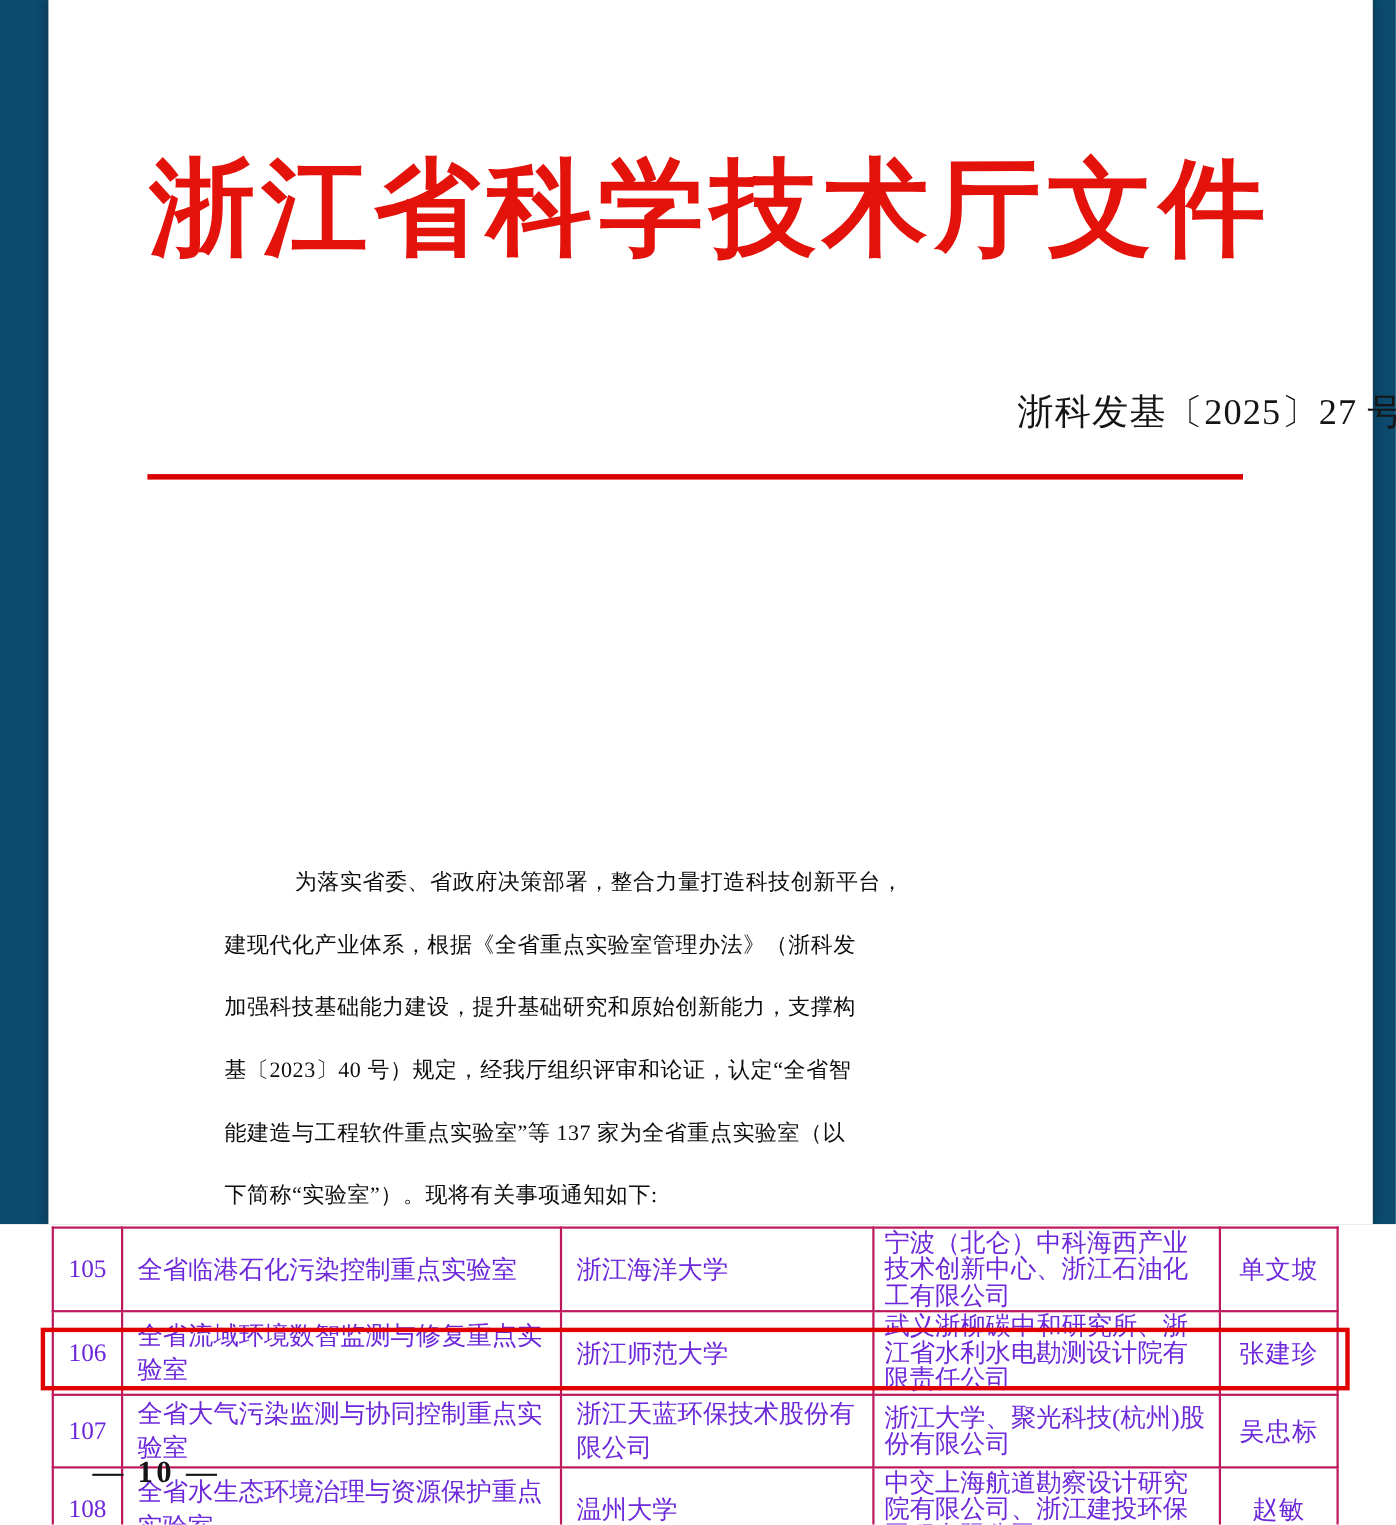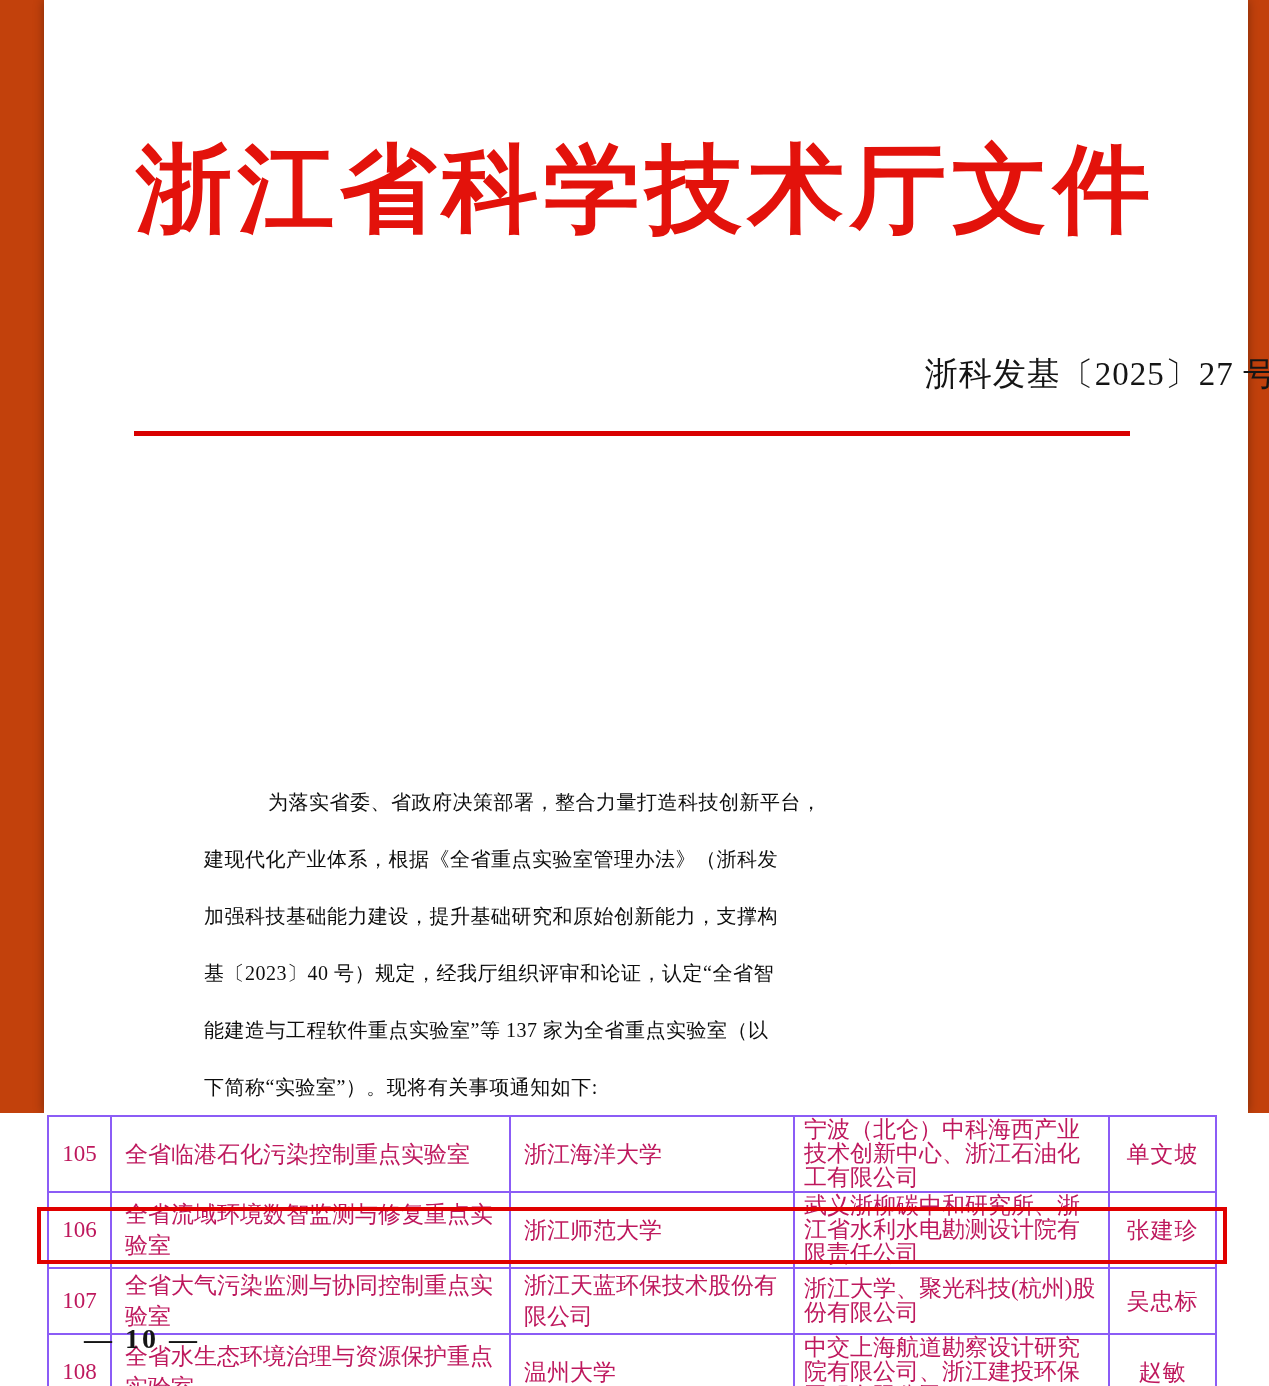--- a/index.html
+++ b/index.html
@@ -4,21 +4,21 @@
 <style>
   html,body{margin:0;padding:0;}
   body{
     width:1269px;height:1386px;position:relative;background:#ffffff;
     font-family:"Liberation Serif","DejaVu Serif",serif;color:#111;
     overflow:hidden;
   }
   
   .photo-area{
     position:absolute;left:0;top:0;width:1269px;height:1113px;
-    background:#c2410c;
+    background:#0c4a6e;
   }
   .page{
     position:absolute;left:44px;top:0;width:1204px;height:1113px;
     background:#ffffff;box-shadow:0 0 10px rgba(0,0,0,0.35);
   }
   .red-head{
     position:absolute;top:132px;left:0;width:100%;
     text-align:center;font-size:96px;font-weight:bold;
     color:#e3120b;letter-spacing:6px;line-height:1.2;white-space:nowrap;
   }
@@ -48,22 +48,22 @@
   
   .table-section{
     position:absolute;left:0;top:1113px;width:1269px;height:273px;
     background:#ffffff;
   }
   table.labs{
     position:absolute;left:47px;top:2px;width:1168px;
     border-collapse:collapse;table-layout:fixed;
   }
   table.labs td{
-    border:2px solid #8b5cf6;vertical-align:middle;
-    font-size:23px;color:#be185d;overflow:hidden;
+    border:2px solid #be185d;vertical-align:middle;
+    font-size:23px;color:#6d28d9;overflow:hidden;
   }
   td.c-no{text-align:center;}
   td.c-lab,td.c-org{padding-left:13px;padding-right:6px;}
   td.c-partner{padding:1px 9px;font-size:19px;line-height:24px;word-break:break-all;}
   td.c-person{text-align:center;letter-spacing:1px;}
   tr.r1{height:46px;} tr.r2{height:50px;} tr.r3{height:52px;} tr.r4{height:50px;}
   .hl-box{
     position:absolute;left:37px;top:94px;width:1190px;height:57px;
     border:4px solid #e00000;box-sizing:border-box;pointer-events:none;
   }

